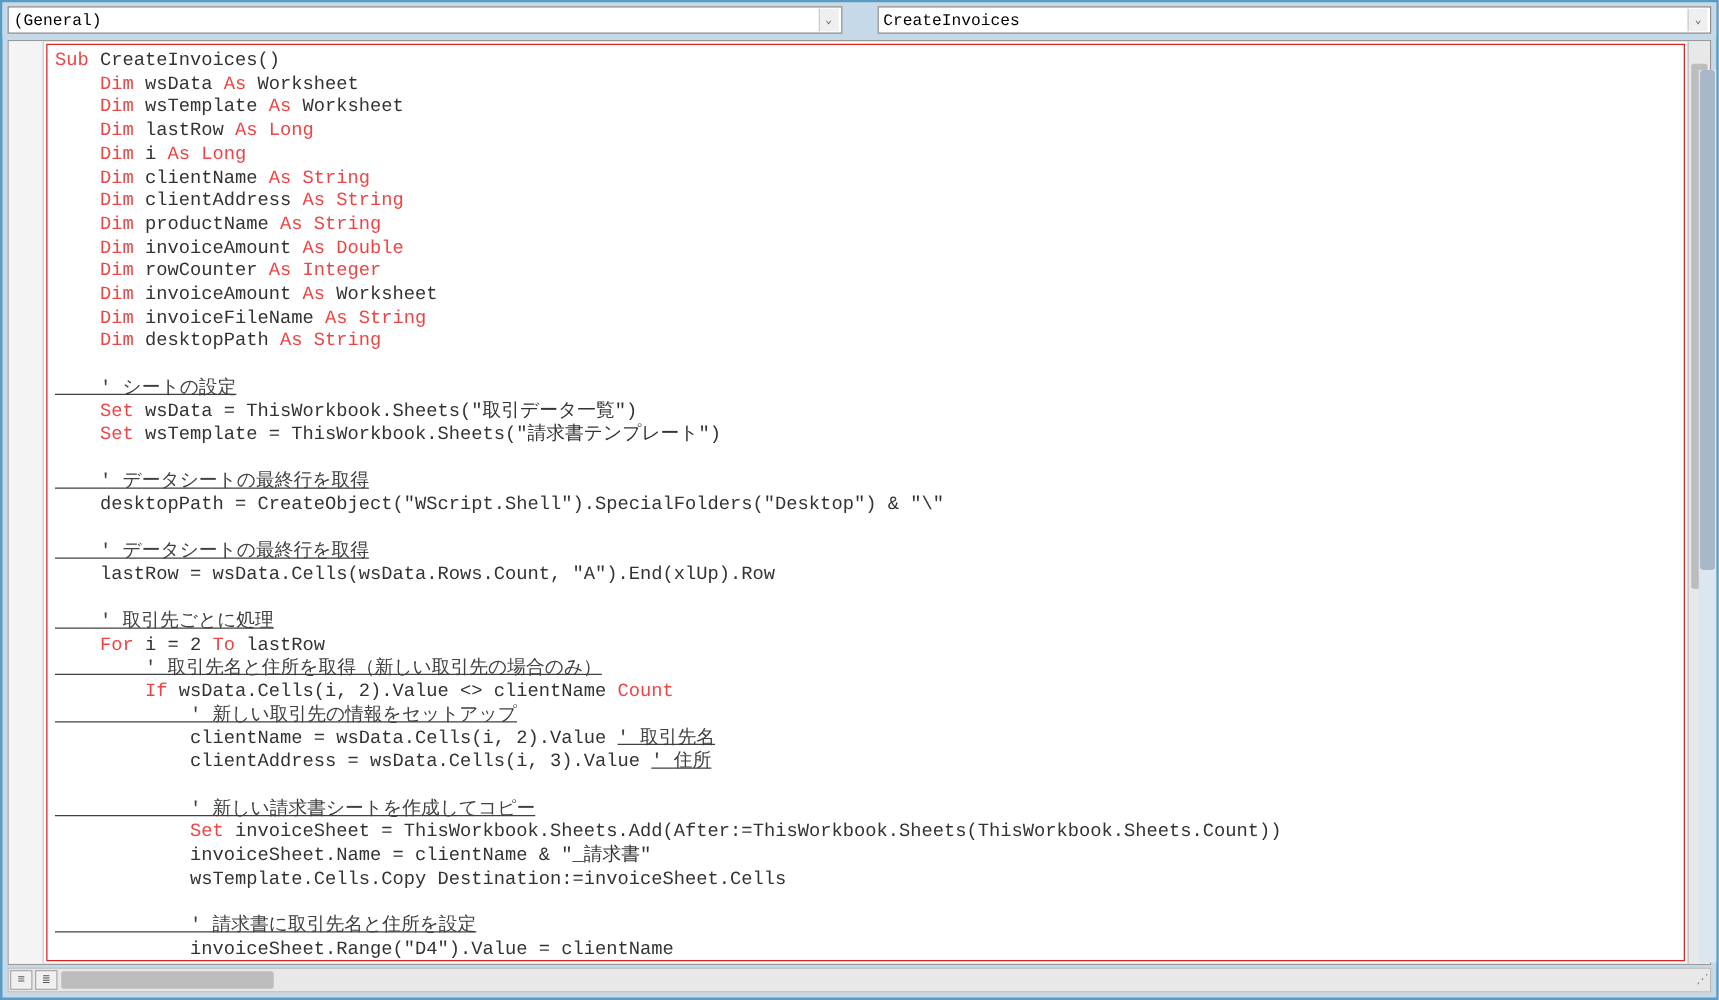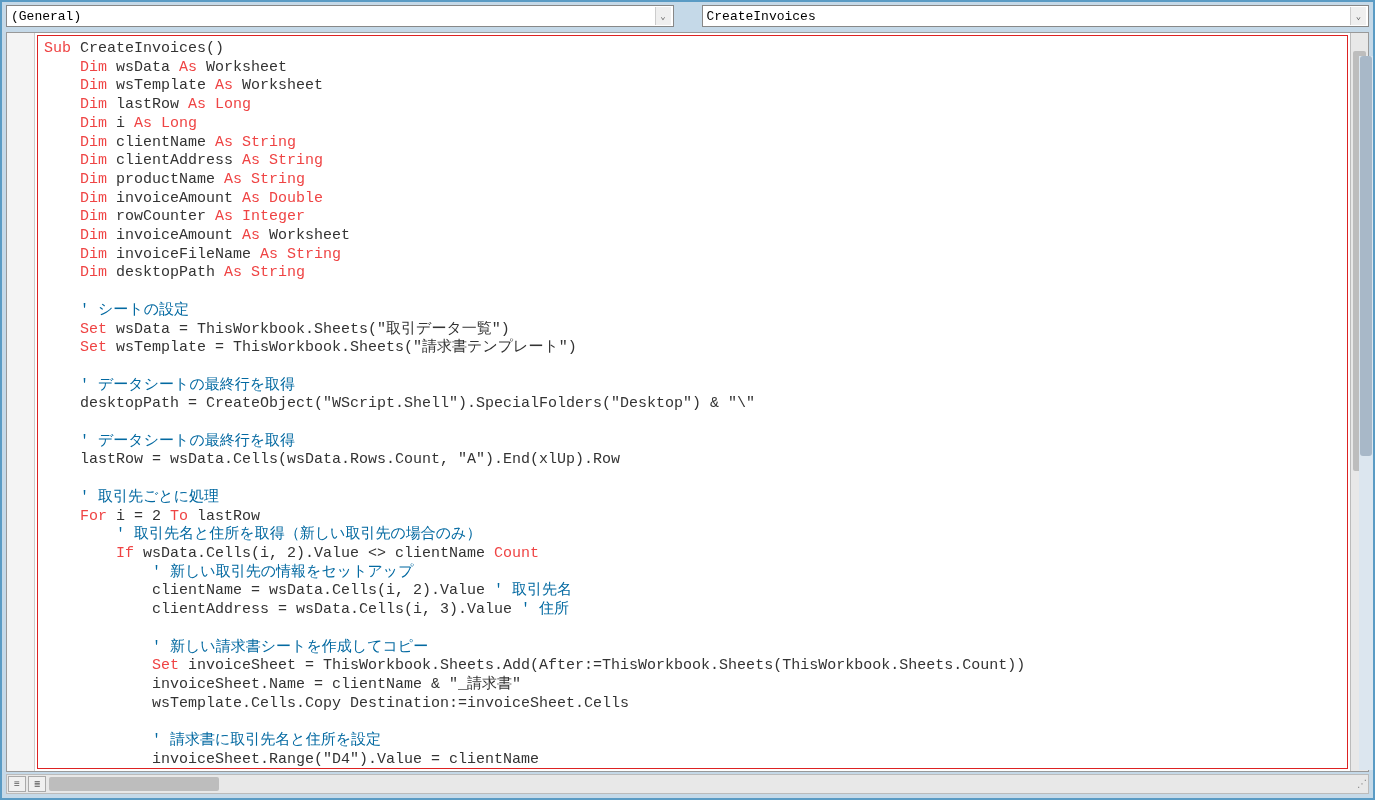--- a/index.html
+++ b/index.html
@@ -76,21 +76,21 @@
   font-size: 15px;
   line-height: 18.7px;
   white-space: pre;
   color: #333;
   border: 1px solid #d22;
   margin: 2px;
   height: calc(100% - 4px);
   overflow: hidden;
 }
 .kw { color: #ef4444; }
-.cm { color: #0369a1; }
+.cm { color: #404040; text-decoration: underline; }
 .right-scroll {
   width: 18px;
   background: #e8e8e8;
   border-left: 1px solid #bbb;
   position: relative;
 }
 .right-scroll-thumb {
   position: absolute;
   top: 18px;
   left: 2px;

